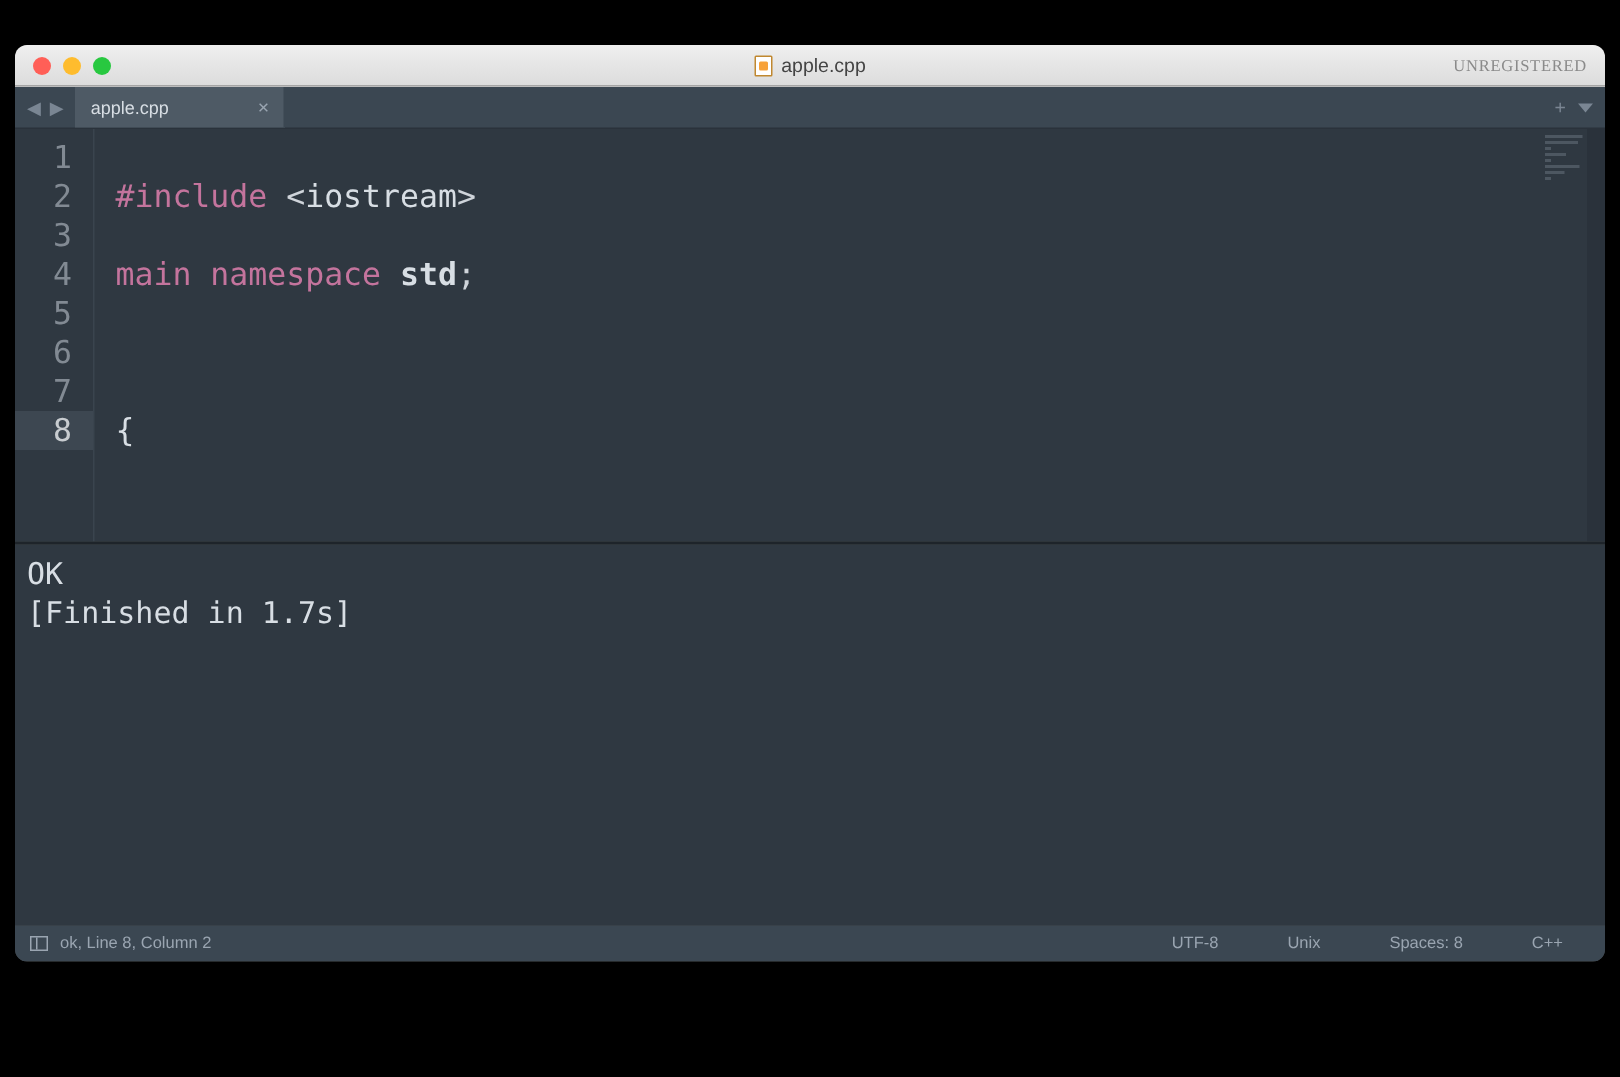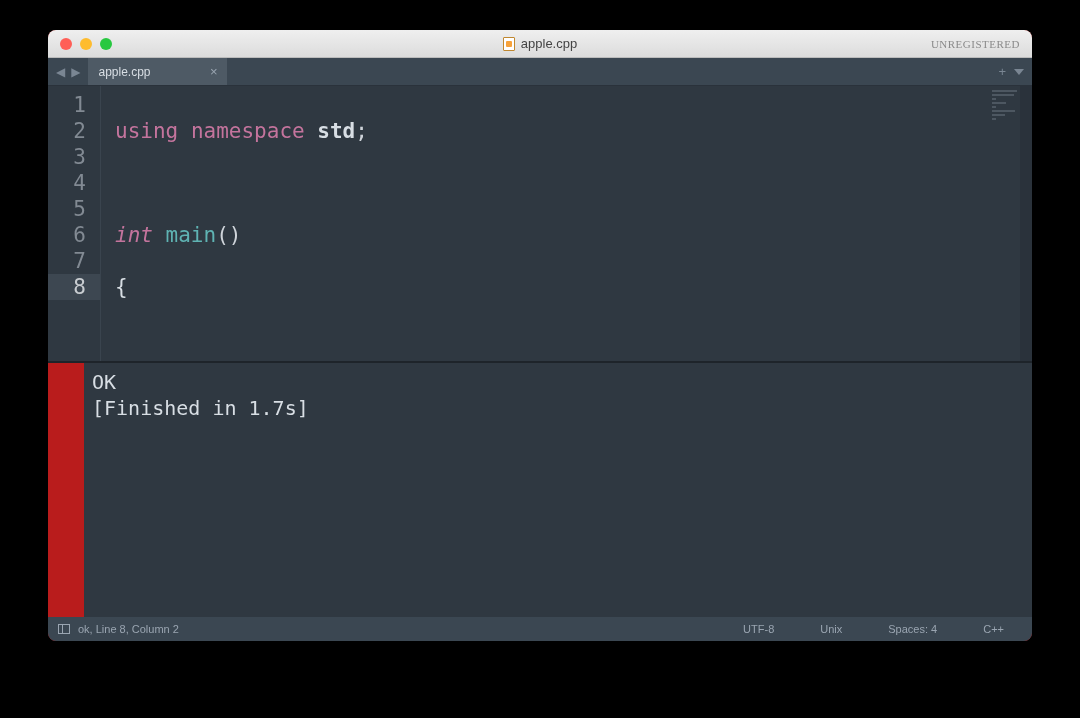--- a/index.html
+++ b/index.html
@@ -7,22 +7,22 @@
     background: #000;
     width: 1080px;
     height: 718px;
     font-family: -apple-system, BlinkMacSystemFont, "Segoe UI", sans-serif;
     display: flex;
     align-items: flex-start;
     justify-content: center;
     padding-top: 30px;
   }
   .window {
-    width: 984px;
-    background: #b91c1c;
+    width: 1060px;
+    background: #404040;
     border-radius: 8px;
     overflow: hidden;
     box-shadow: 0 10px 40px rgba(0,0,0,0.5);
     display: flex;
     flex-direction: column;
   }
   .titlebar {
     height: 28px;
     background: linear-gradient(#efefef, #dcdcdc);
     display: flex;
@@ -180,21 +180,20 @@
   }
   .output {
     background: #2f3841;
     height: 254px;
     font-family: "Menlo", "Consolas", monospace;
     font-size: 20px;
     line-height: 26px;
     color: #d8dee4;
     padding: 6px 8px;
     white-space: pre;
-    margin-left: 36px;
   }
   .statusbar {
     height: 24px;
     background: #3b4752;
     display: flex;
     align-items: center;
     font-size: 11px;
     color: #9aa5b1;
     padding: 0 10px;
     gap: 10px;
@@ -260,23 +259,23 @@
       <div>1</div>
       <div>2</div>
       <div>3</div>
       <div>4</div>
       <div>5</div>
       <div>6</div>
       <div>7</div>
       <div class="current">8</div>
     </div>
     <div class="code">
-<div class="line"><span class="kw-pre">using</span><span> </span><span class="kw-pre">namespace</span><span> </span><span class="ident">std</span><span class="punct">;</span></div>
+<div class="line"><span class="kw-pre">#include</span><span class="punct"> &lt;</span><span class="lib">iostream</span><span class="punct">&gt;</span></div>
+<div class="line"><span class="kw-pre">main</span><span> </span><span class="kw-pre">namespace</span><span> </span><span class="ident">std</span><span class="punct">;</span></div>
 <div class="line"></div>
-<div class="line"><span class="kw-type">int</span><span class="func"> main</span><span class="punct">()</span></div>
 <div class="line"><span class="brace">{</span></div>
 
 
 
     </div>
     <div class="minimap">
       <div></div>
         <div></div>
         <div></div>
         <div></div>
@@ -294,17 +293,17 @@
 <span>[Finished in 1.7s]</span></div>
 
   <div class="statusbar">
     <div class="sb-left">
       <span class="panel-icon"></span>
       <span>ok, Line 8, Column 2</span>
     </div>
     <div class="sb-spacer"></div>
     <span class="sb-cell">UTF-8</span>
     <span class="sb-cell">Unix</span>
-    <span class="sb-cell">Spaces: 4</span>
+    <span class="sb-cell">Spaces: 8</span>
     <span class="sb-cell">C++</span>
   </div>
 
 </div>
 
 </body></html>

